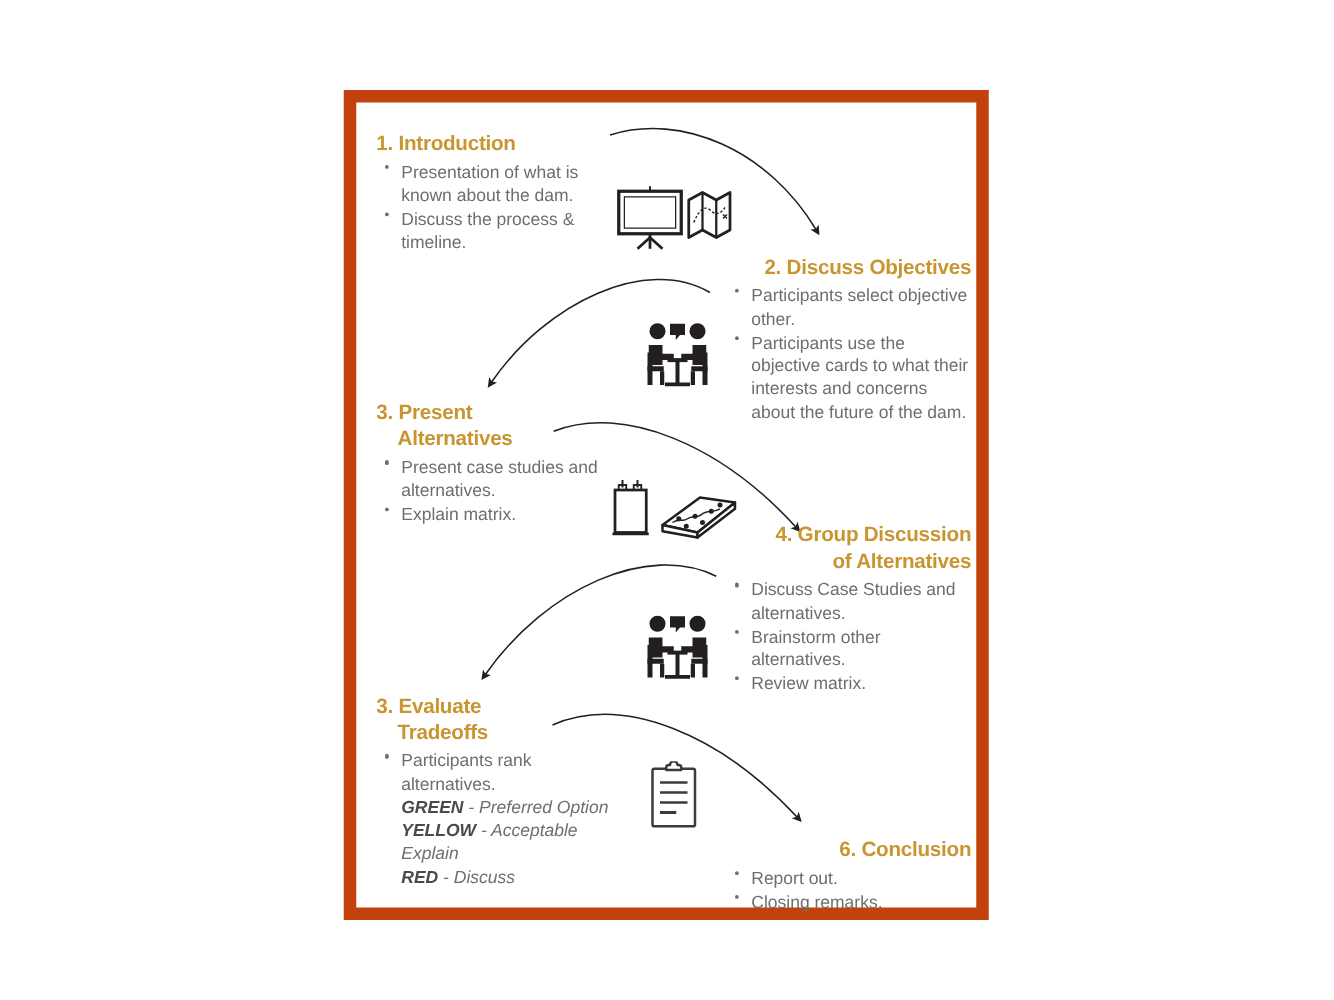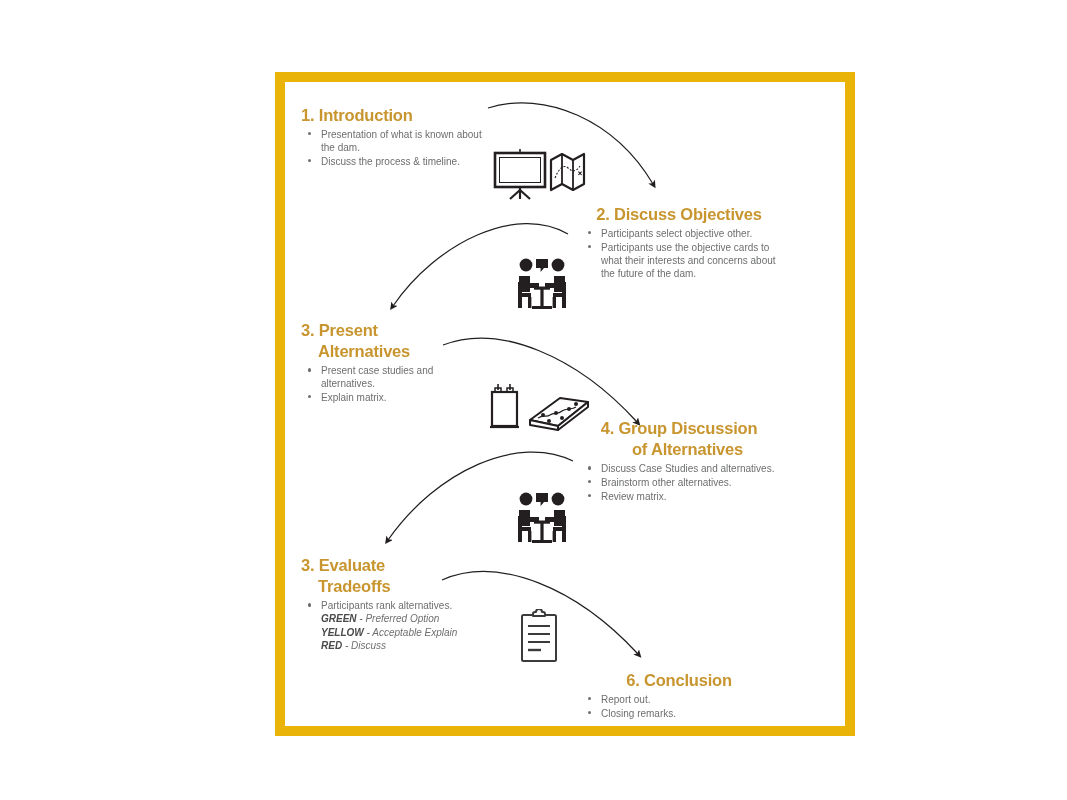--- a/index.html
+++ b/index.html
@@ -14,24 +14,24 @@
     overflow: hidden;
     font-family: "Liberation Sans", sans-serif;
     position: relative;
   }
 
   
   #poster {
     position: absolute;
     left: 275px;
     top: 72px;
-    width: 580px;
+    width: 516px;
     height: 664px;
     box-sizing: border-box;
-    border: 10px solid #eab308;
+    border: 10px solid #c2410c;
     background: #ffffff;
   }
   #poster-inner {
     position: absolute;
     inset: 0;
   }
 
   
   #arrow-layer {
     position: absolute;
@@ -63,21 +63,21 @@
   }
   ul.bullets {
     list-style: none;
     margin: 0;
     padding: 0;
   }
   ul.bullets > li {
     position: relative;
     padding-left: 20px;
     color: #6d6e70;
-    font-size: 10px;
+    font-size: 14px;
     line-height: 1.32;
     margin-bottom: 0.5px;
   }
   ul.bullets > li::before {
     content: "";
     position: absolute;
     left: 7px;
     top: 4.2px;
     width: 3.2px;
     height: 3.2px;
@@ -88,21 +88,21 @@
     display: block;
     font-style: italic;
   }
   ul.bullets > li .sub b {
     color: #4a4a4c;
     font-weight: bold;
   }
 
   
   .step.right { }
-  .step.right .step-title { text-align: center; }
+  .step.right .step-title { text-align: right; }
 
   
   .icon-box {
     position: absolute;
   }
   .icon-box svg { display: block; }
 </style>
 </head>
 <body>
 

